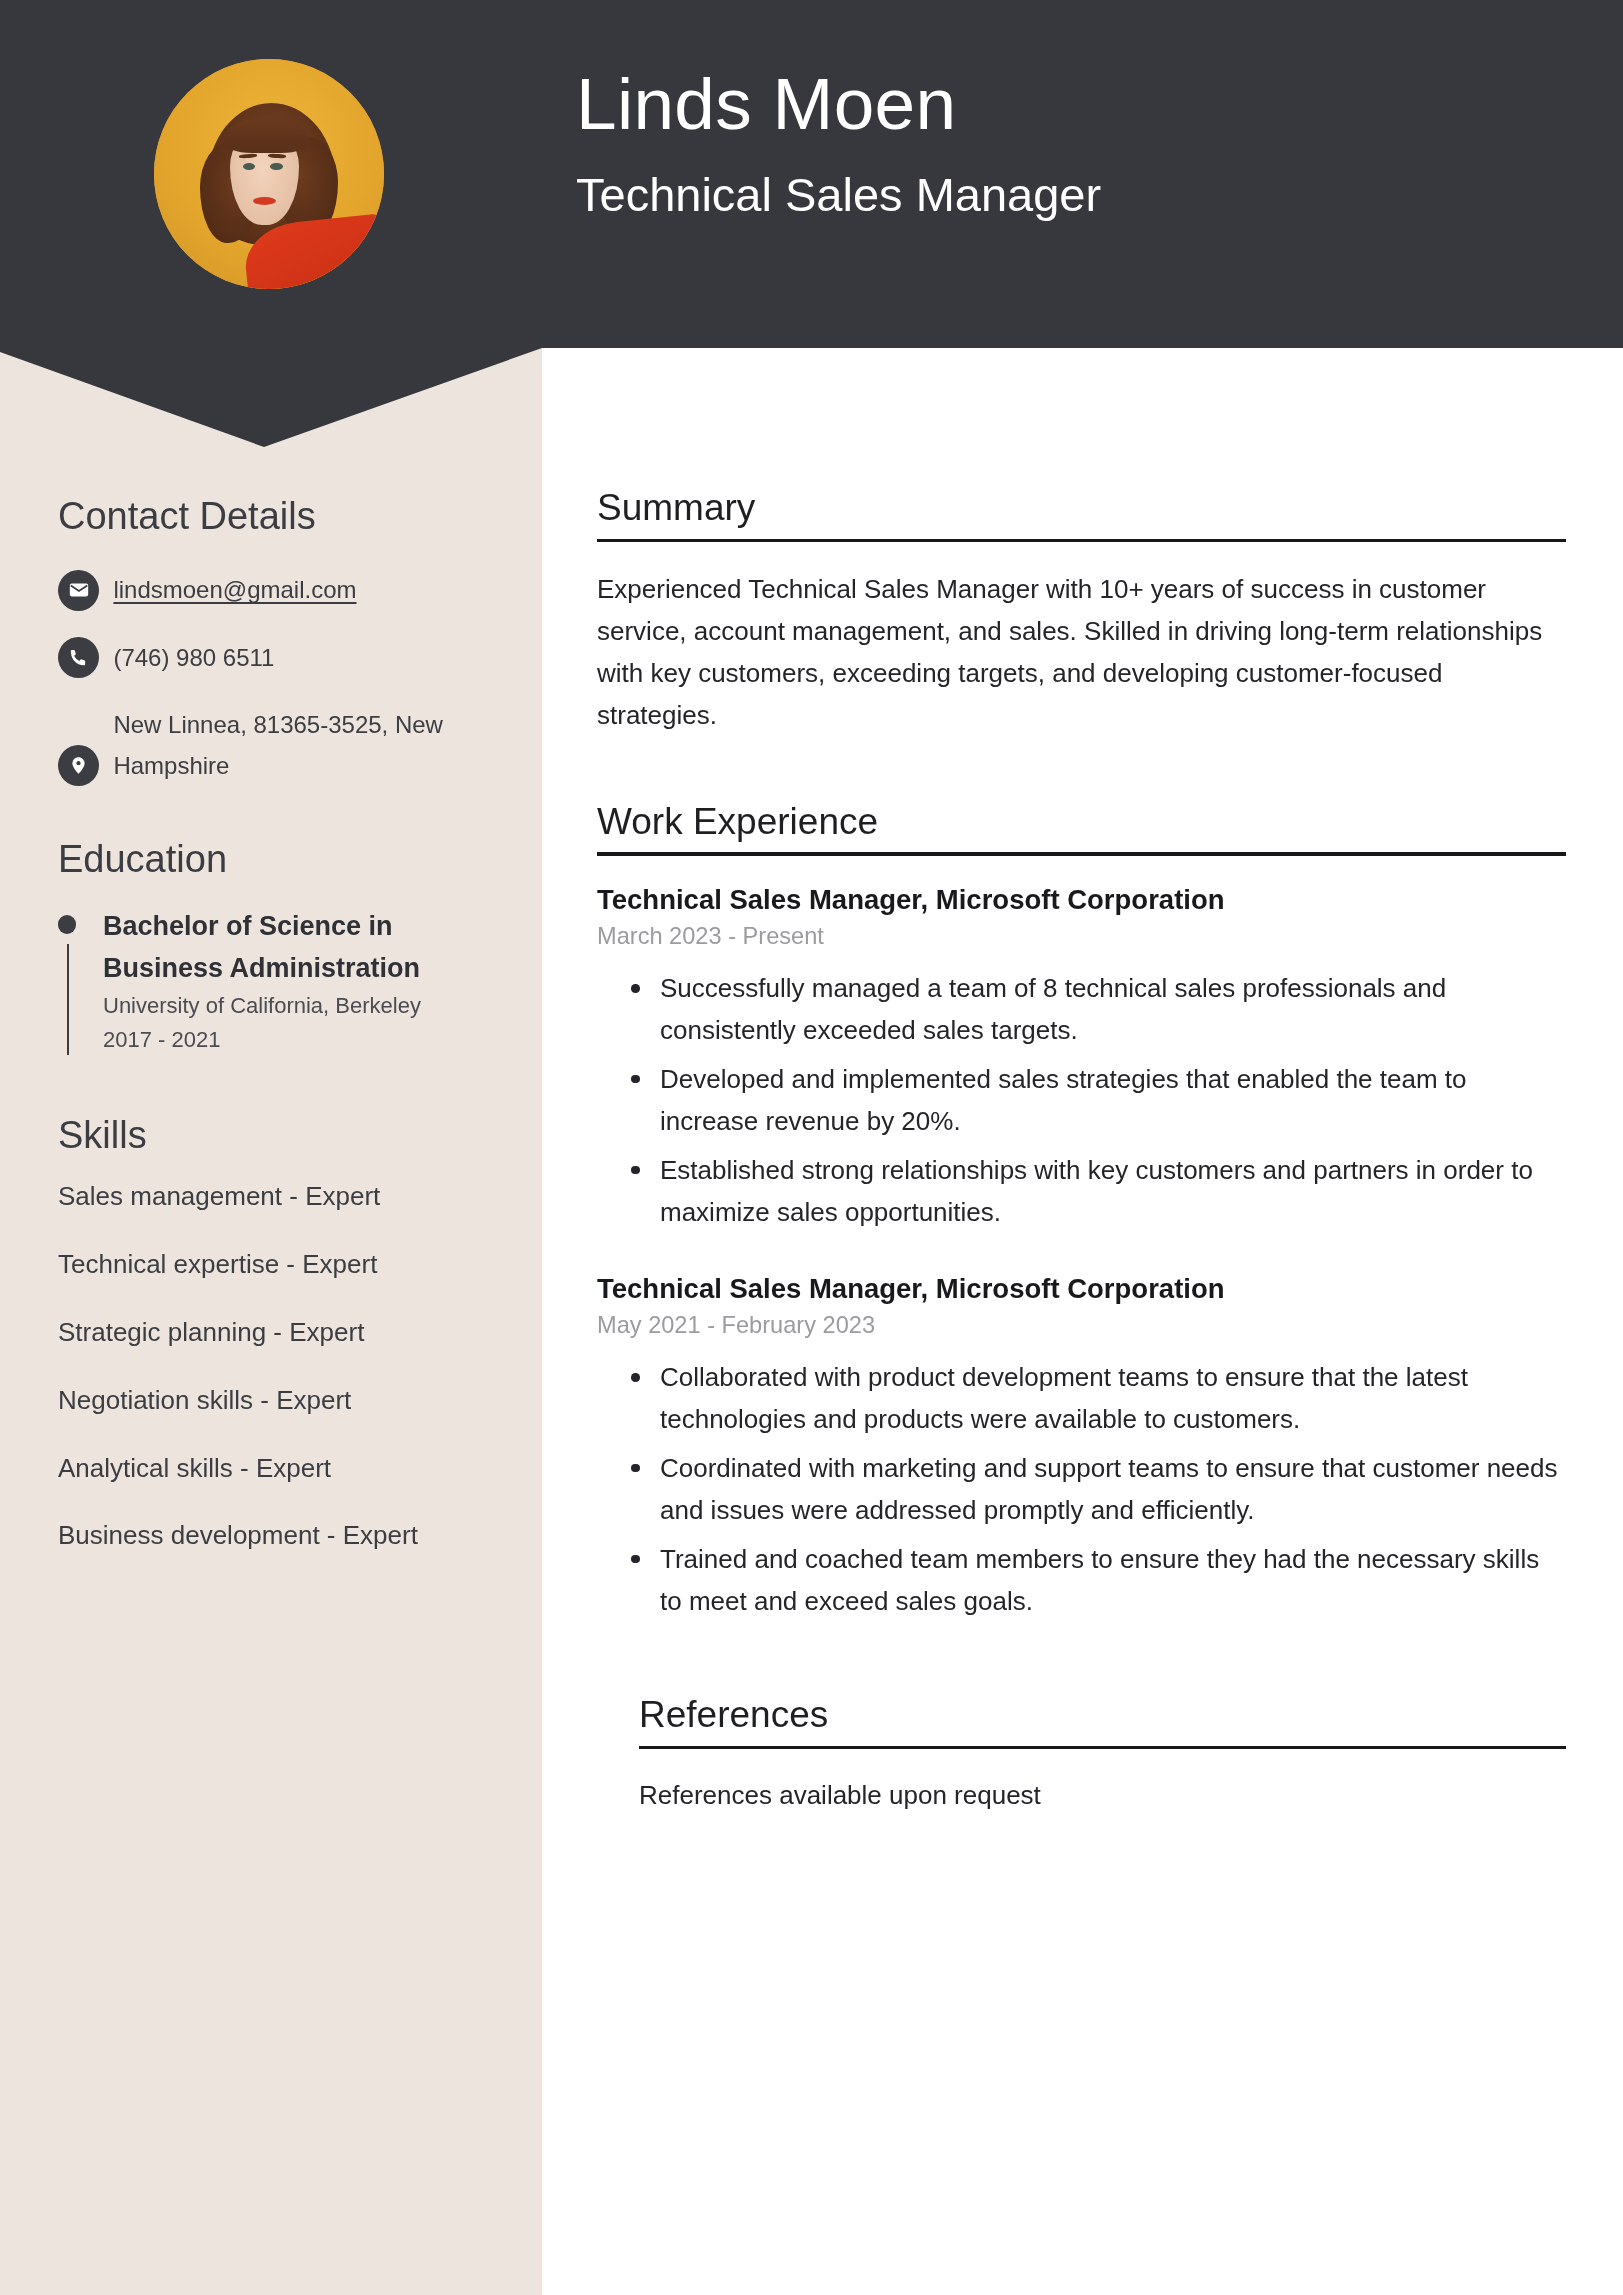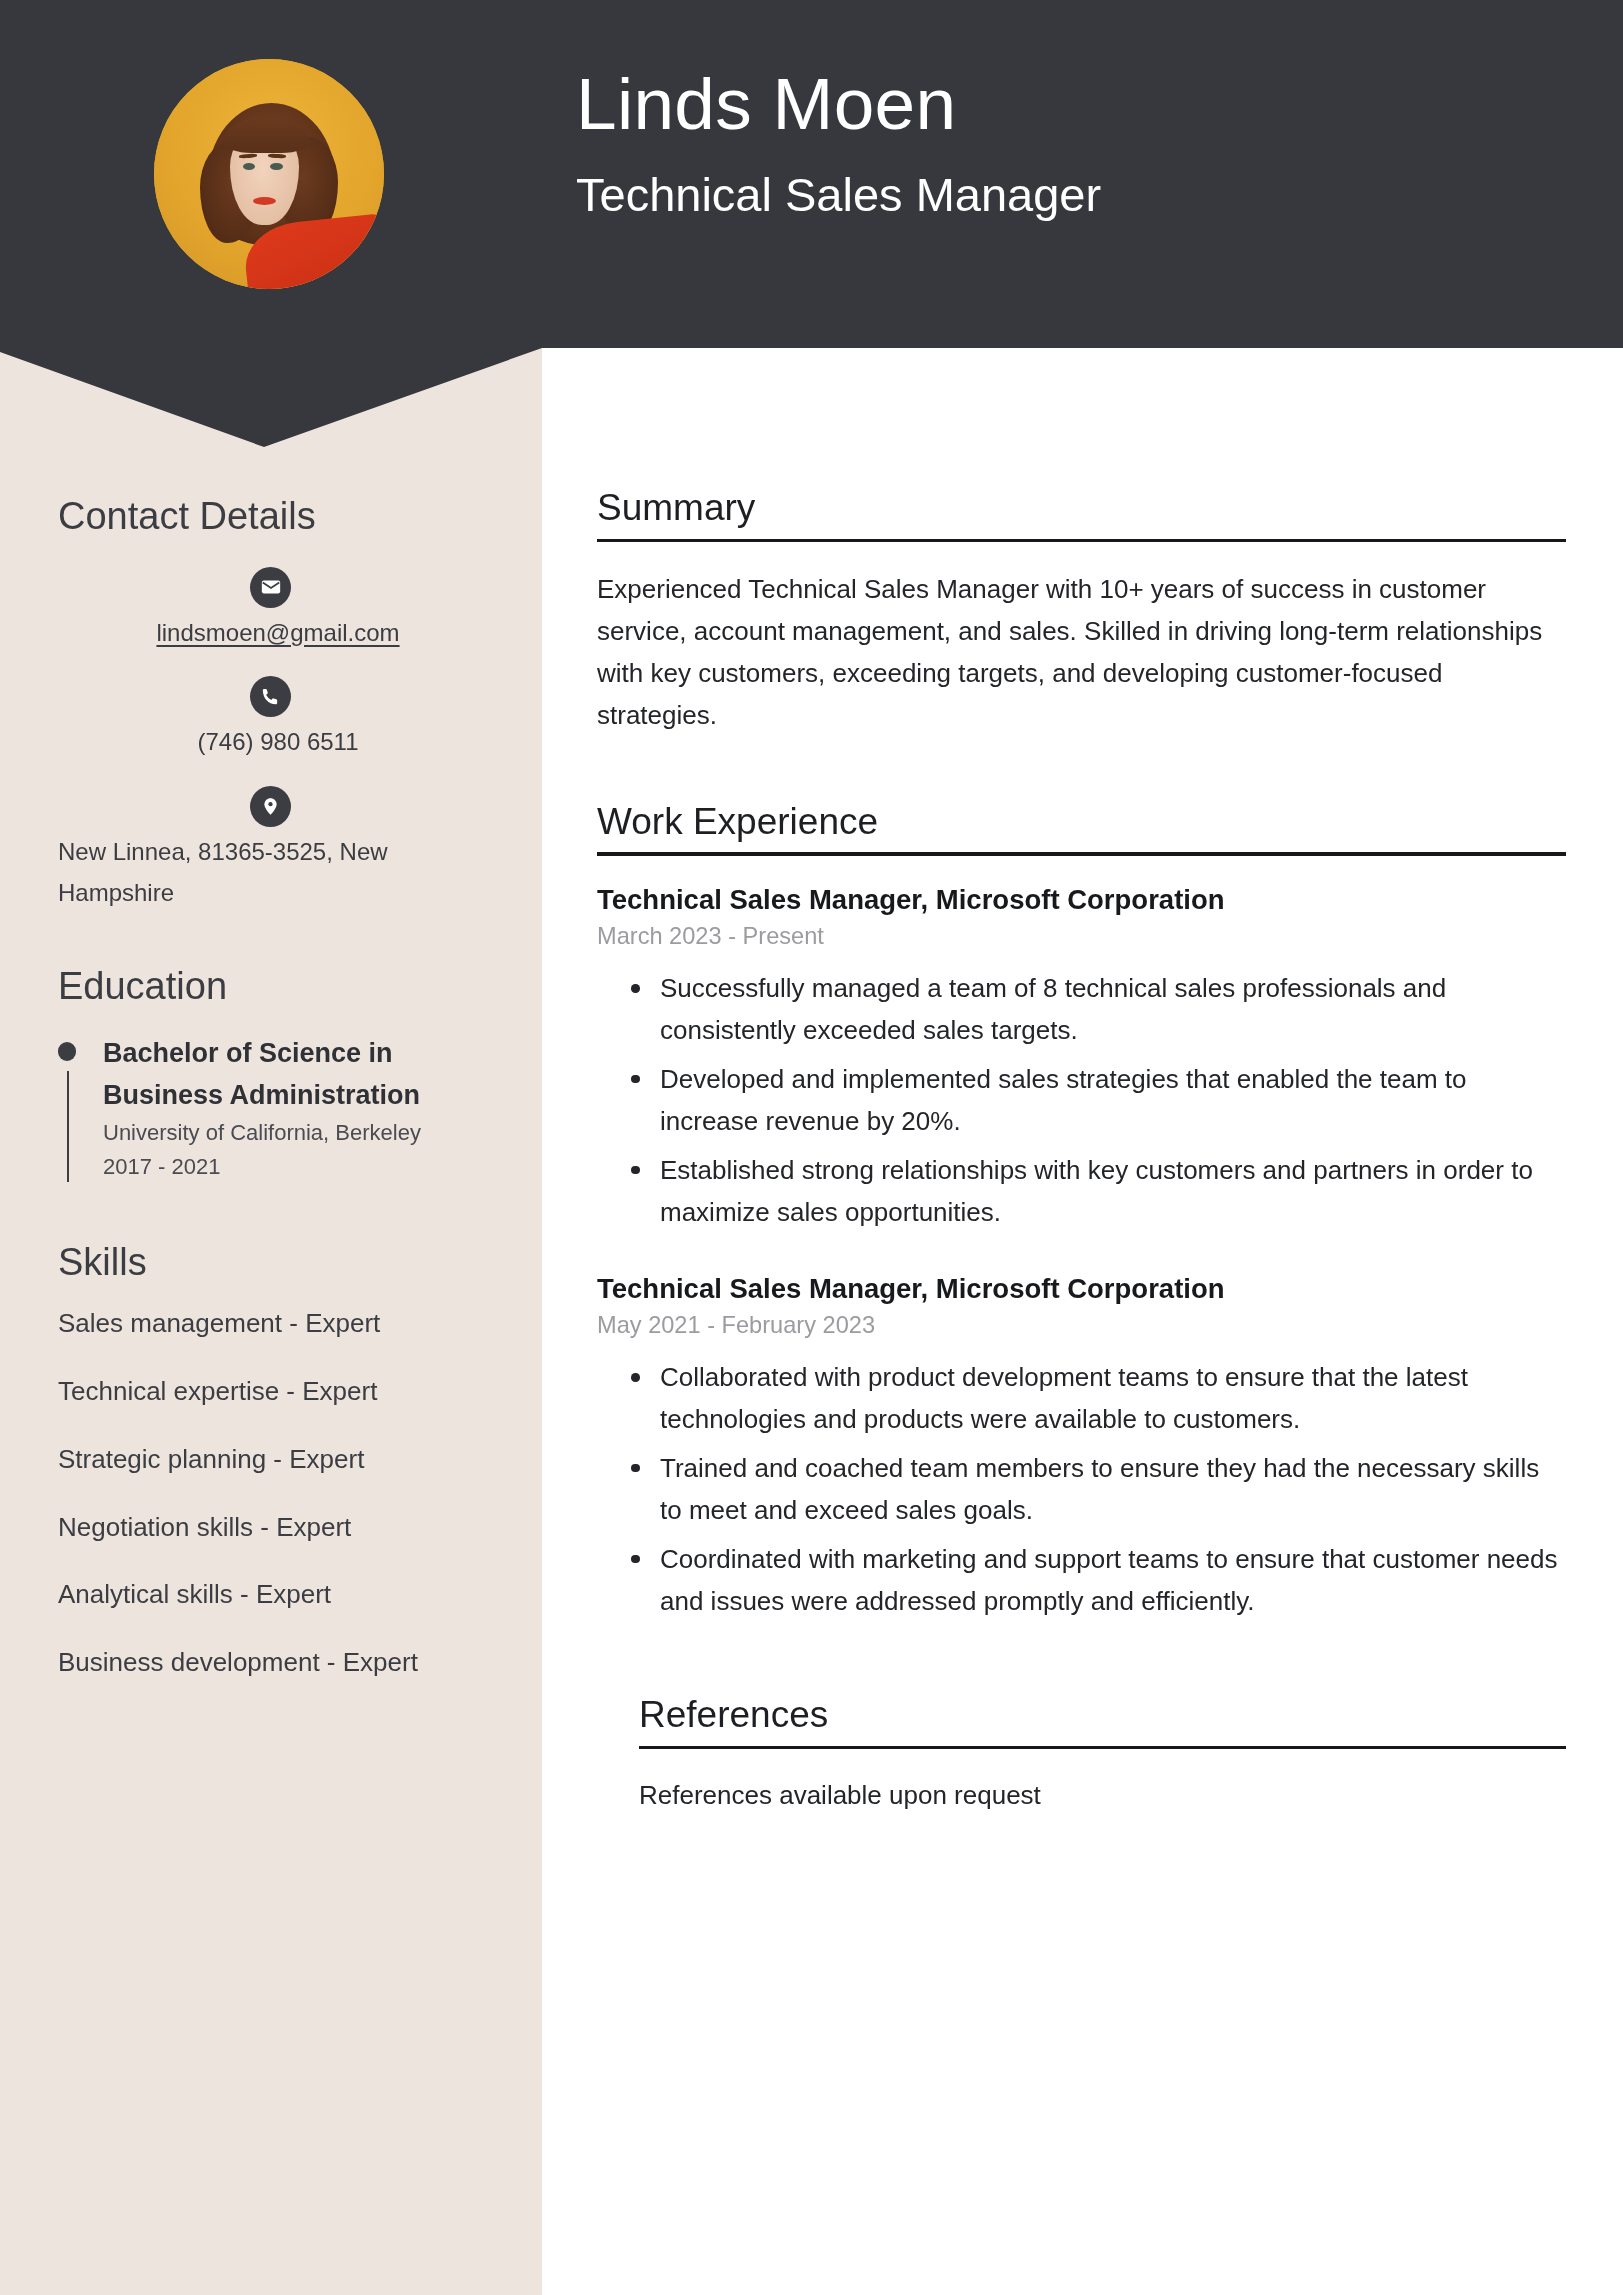--- a/index.html
+++ b/index.html
@@ -205,23 +205,22 @@
     margin: 0 0 11.8px 0;
   }
 
   .contact-list {
     margin: 26px 0 0 0;
     padding: 0;
     list-style: none;
   }
   .contact-item {
     display: flex;
-    align-items: center;
+    align-items: flex-end;
     margin-bottom: 22px;
-    flex-direction: column;
   }
   .contact-icon {
     flex: 0 0 auto;
     width: 41px;
     height: 41px;
     border-radius: 50%;
     background: #3b3d42;
     display: flex;
     align-items: center;
     justify-content: center;
@@ -490,22 +489,22 @@
           <li>Developed and implemented sales strategies that enabled the team to increase revenue by 20%.</li>
           <li>Established strong relationships with key customers and partners in order to maximize sales opportunities.</li>
         </ul>
       </div>
 
       <div class="job">
         <p class="job-role">Technical Sales Manager, Microsoft Corporation</p>
         <p class="job-dates">May 2021 - February 2023</p>
         <ul class="job-bullets">
           <li>Collaborated with product development teams to ensure that the latest technologies and products were available to customers.</li>
+          <li>Coordinated with marketing and support teams to ensure that customer needs and issues were addressed promptly and efficiently.</li>
           <li>Trained and coached team members to ensure they had the necessary skills to meet and exceed sales goals.</li>
-          <li>Coordinated with marketing and support teams to ensure that customer needs and issues were addressed promptly and efficiently.</li>
         </ul>
       </div>
     </section>
 
     <section class="section refs-section">
       <h2 class="section-heading">References</h2>
       <div class="section-rule"></div>
       <p class="references-text">References available upon request</p>
     </section>
 

